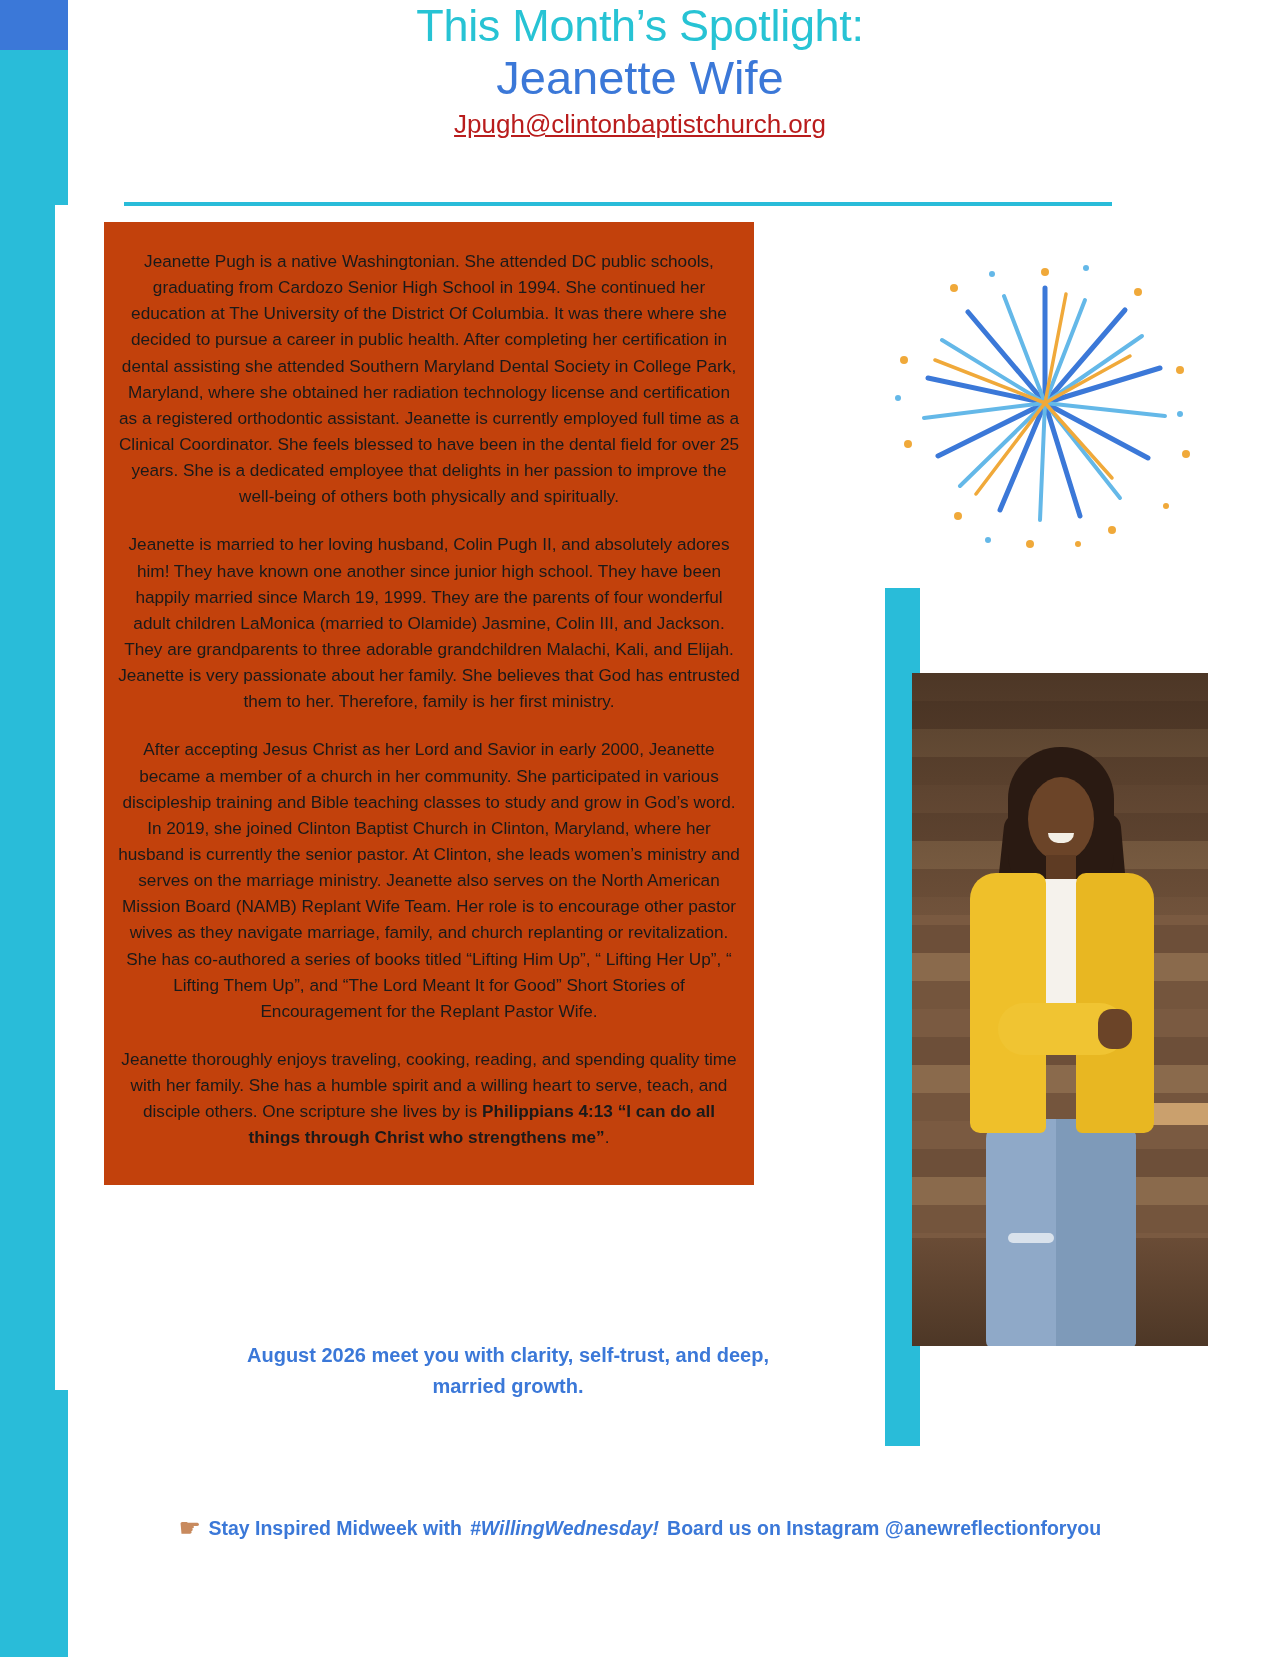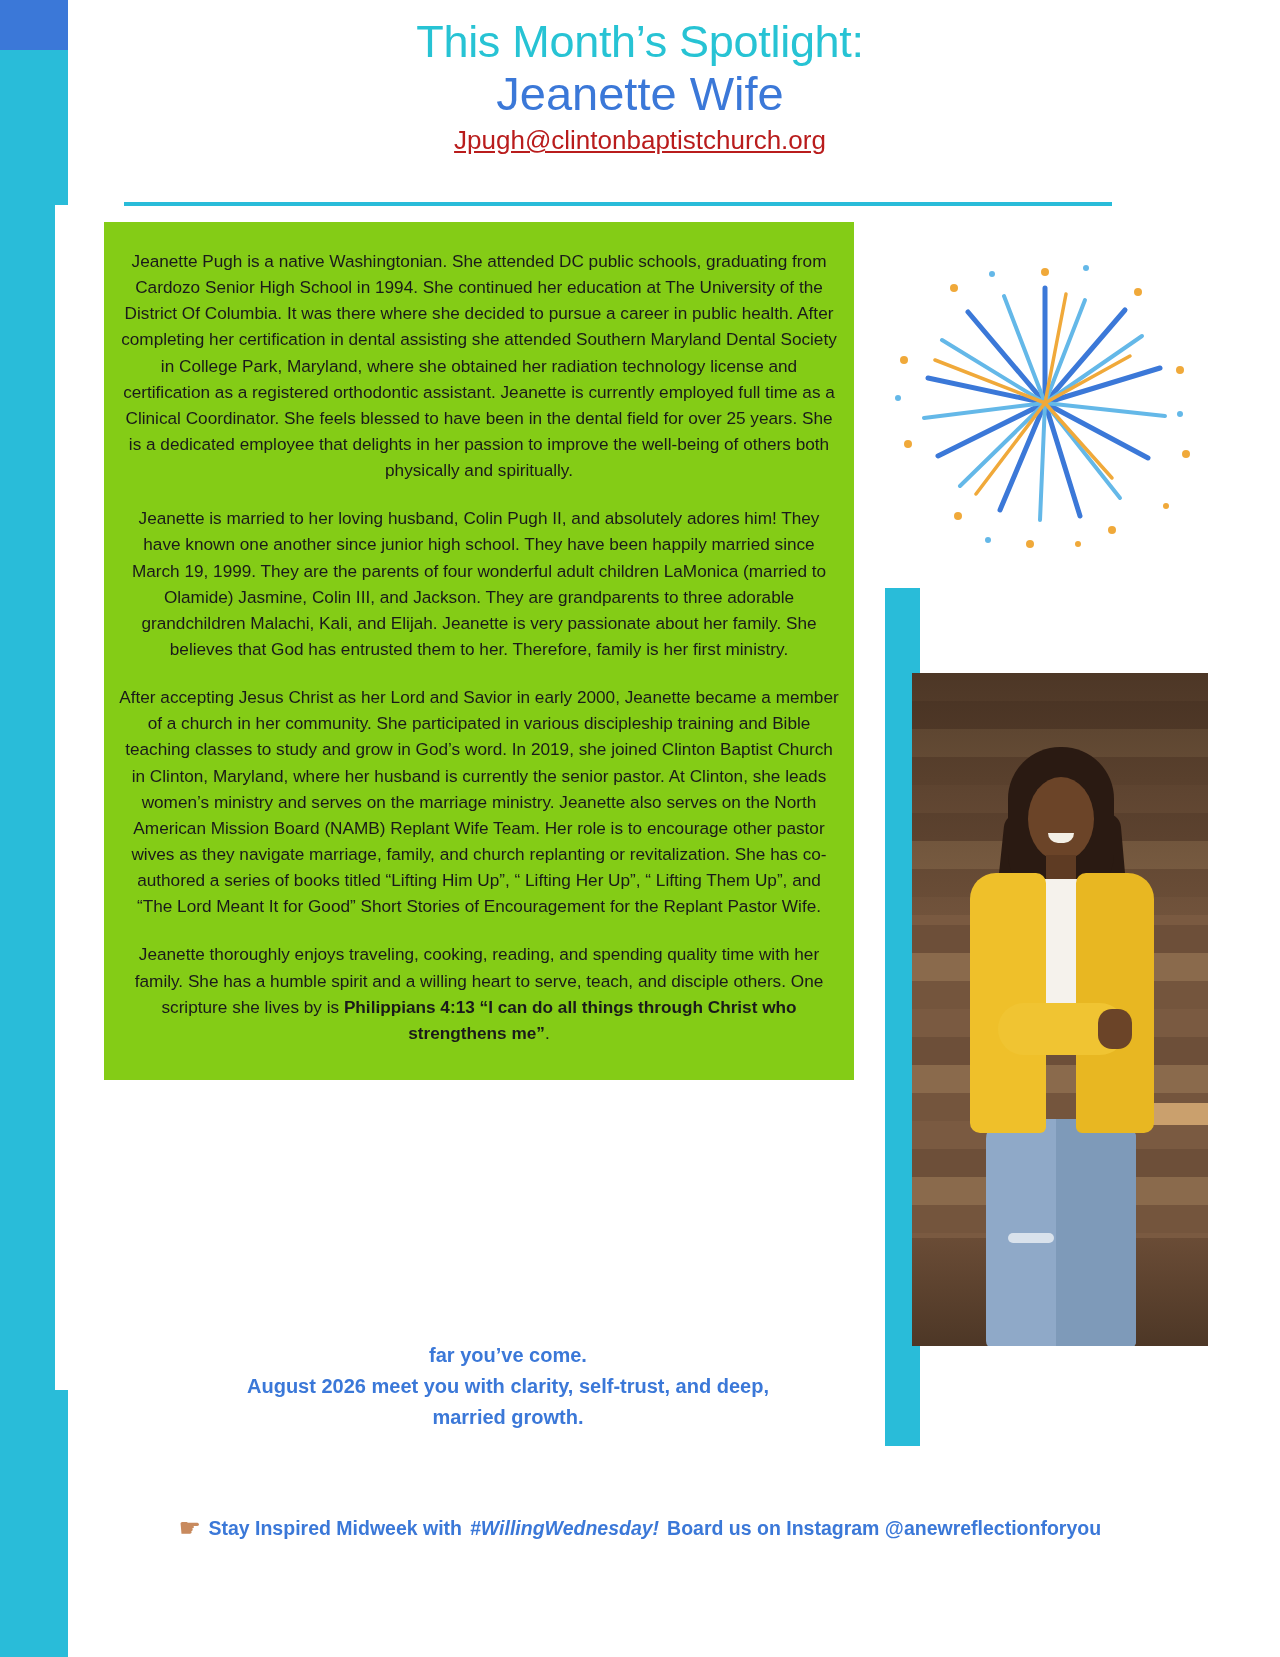--- a/index.html
+++ b/index.html
@@ -43,21 +43,21 @@
   .white-divider {
     position: absolute;
     left: 55px; top: 1318px;
     width: 830px; height: 14px;
     background: #ffffff;
   }
 
   
   .header {
     position: absolute;
-    left: 68px; top: 18px;
+    left: 68px; top: 2px;
     width: 1144px;
     text-align: center;
   }
   .spotlight-title {
     font-size: 45px;
     color: #27c3d4;
     letter-spacing: -0.3px;
     line-height: 1.08;
   }
   .spotlight-name {
@@ -77,22 +77,22 @@
     position: absolute;
     left: 124px; top: 202px;
     width: 988px; height: 4px;
     background: #29bcd9;
   }
 
   
   .bio-panel {
     position: absolute;
     left: 104px; top: 222px;
-    width: 750px;
-    background: #84cc16;
+    width: 650px;
+    background: #c2410c;
     padding: 26px 14px 22px 14px;
     box-sizing: border-box;
   }
   .bio-panel p {
     margin: 0 0 22px 0;
     font-size: 17.2px;
     line-height: 1.52;
     color: #1a1a1a;
     text-align: center;
   }
@@ -371,21 +371,20 @@
   <div class="ph-shirt"></div>
   <div class="ph-jacket-l"></div>
   <div class="ph-jacket-r"></div>
   <div class="ph-arm"></div>
   <div class="ph-hand"></div>
 </div>
 
 <div class="white-divider"></div>
 
 <div class="footer-msg">
-  <div>far you’ve come.</div>
   <div>August 2026 meet you with clarity, self-trust, and deep,</div>
   <div>married growth.</div>
 </div>
 
 <div class="footer-bar">
   <span class="point-icon">☛</span>
   <span>Stay Inspired Midweek with </span>
     <em>#WillingWednesday!</em>
     <span> Board us on Instagram @anewreflectionforyou</span>
 </div>

